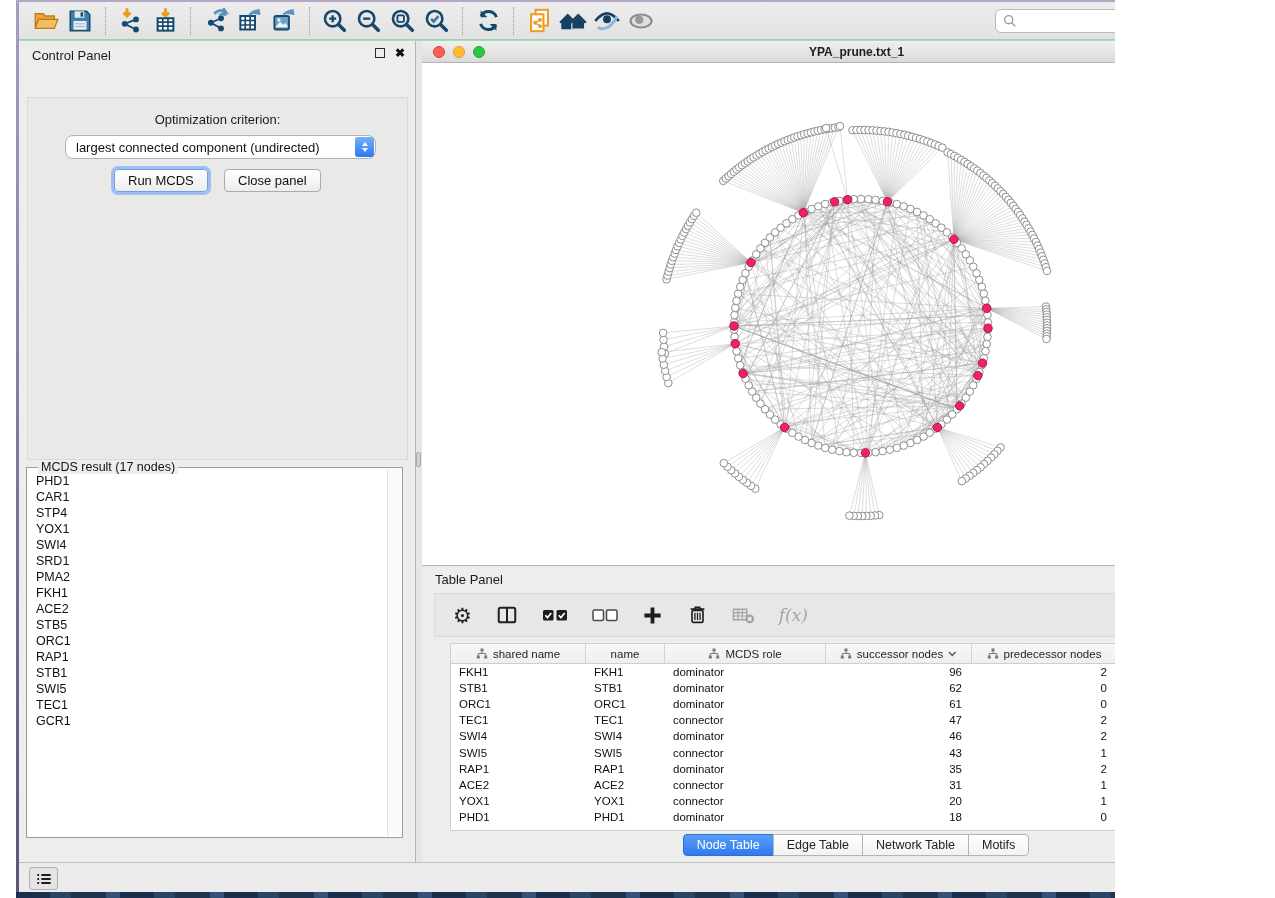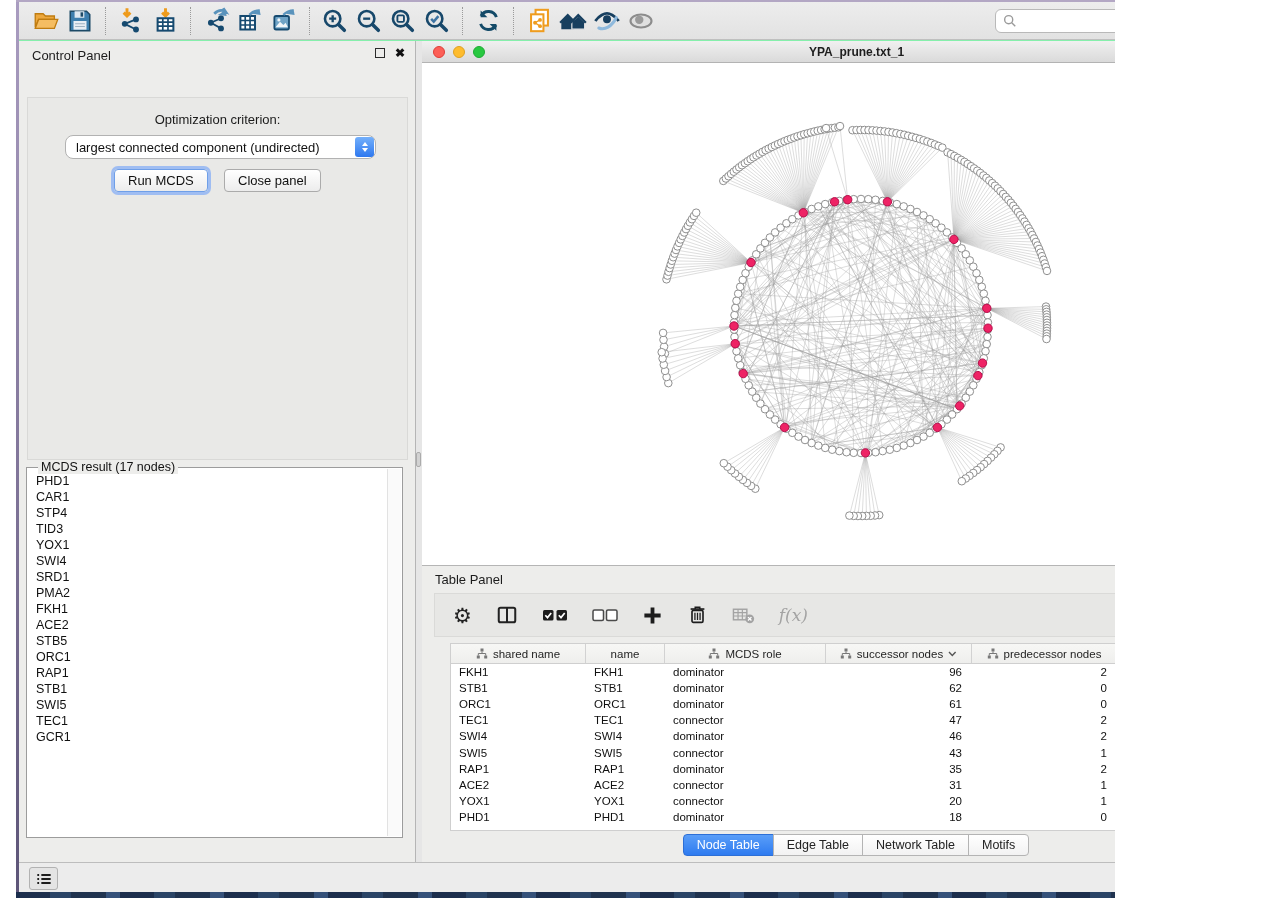--- a/index.html
+++ b/index.html
@@ -250,21 +250,20 @@
       </div>
       <button class="pbtn focus-ring" style="left:86px;top:71px;">Run MCDS</button>
       <button class="pbtn" style="left:196px;top:71px;">Close panel</button>
     </div>
     <div class="result-box">
       <span class="result-legend">MCDS result (17 nodes)</span>
       <div class="result-list">
           <div>PHD1</div>
           <div>CAR1</div>
           <div>STP4</div>
-          <div>TID3</div>
           <div>YOX1</div>
           <div>SWI4</div>
           <div>SRD1</div>
           <div>PMA2</div>
           <div>FKH1</div>
           <div>ACE2</div>
           <div>STB5</div>
           <div>ORC1</div>
           <div>RAP1</div>
           <div>STB1</div>

